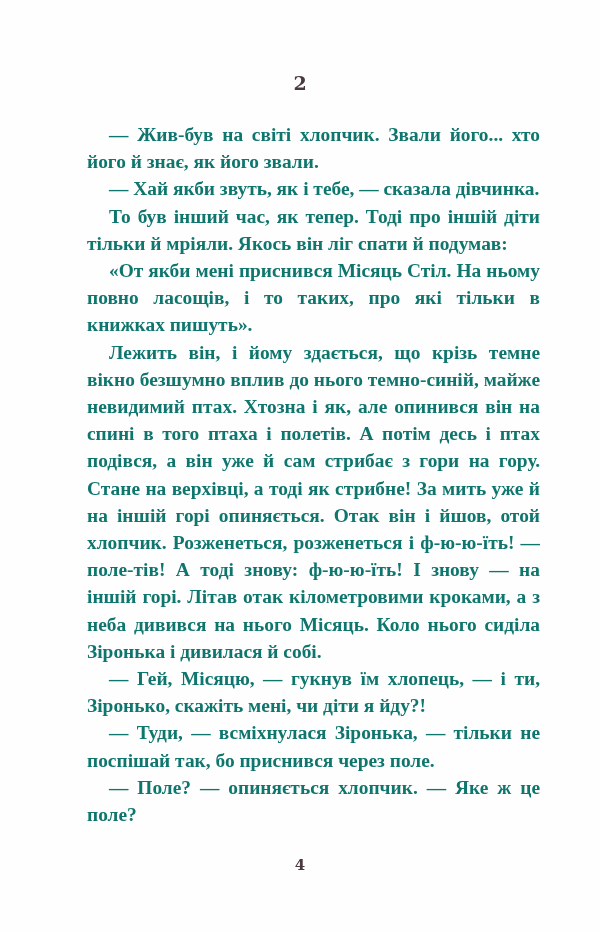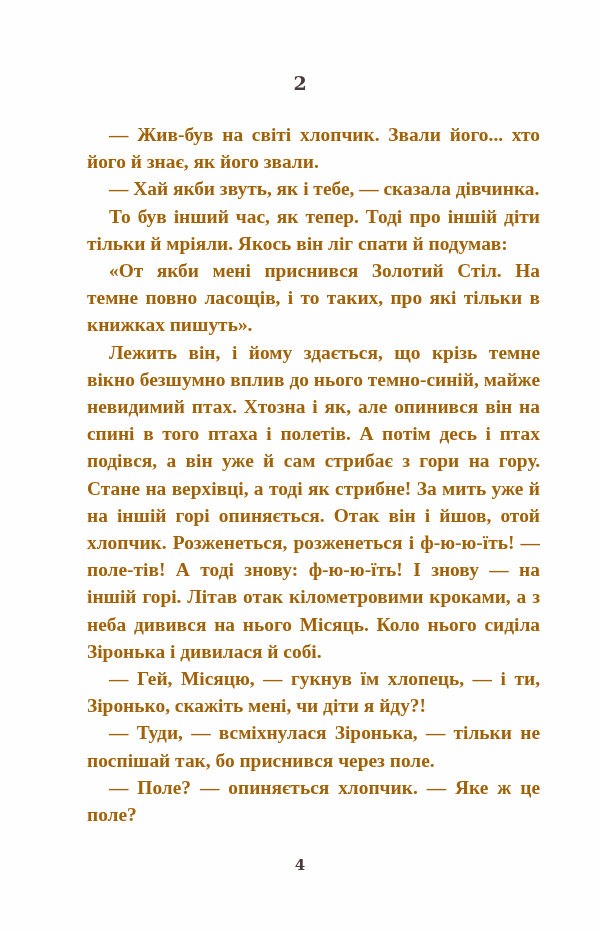--- a/index.html
+++ b/index.html
@@ -34,21 +34,21 @@
     }
     .text-block {
       position: absolute;
       left: 87px;
       top: 121px;
       width: 453px;
       font-family: "Liberation Serif", serif;
       font-weight: bold;
       font-size: 19.4px;
       line-height: 27.2px;
-      color: #a16207;
+      color: #0f766e;
       text-align: justify;
     }
     .text-block p {
       margin: 0;
       text-indent: 22px;
       text-align-last: left;
     }
     .page-number {
       position: absolute;
       top: 856px;
@@ -64,21 +64,21 @@
 </head>
 <body>
 
 <div class="page">
   <div class="chapter-number">2</div>
 
   <div class="text-block">
     <p>— Жив-був на світі хлопчик. Звали його... хто його й знає, як його звали.</p>
     <p>— Хай якби звуть, як і тебе, — сказала дівчинка.</p>
     <p>То був інший час, як тепер. Тоді про іншій діти тільки й мріяли. Якось він ліг спати й подумав:</p>
-    <p>«От якби мені приснився Золотий Стіл. На темне повно ласощів, і то таких, про які тільки в книжках пишуть».</p>
+    <p>«От якби мені приснився Місяць Стіл. На ньому повно ласощів, і то таких, про які тільки в книжках пишуть».</p>
     <p>Лежить він, і йому здається, що крізь темне вікно безшумно вплив до нього темно-синій, майже невидимий птах. Хтозна і як, але опинився він на спині в того птаха і полетів. А потім десь і птах подівся, а він уже й сам стрибає з гори на гору. Стане на верхівці, а тоді як стрибне! За мить уже й на іншій горі опиняється. Отак він і йшов, отой хлопчик. Розженеться, розженеться і ф-ю-ю-їть! — поле-тів! А тоді знову: ф-ю-ю-їть! І знову — на іншій горі. Літав отак кілометровими кроками, а з неба дивився на нього Місяць. Коло нього сиділа Зіронька і дивилася й собі.</p>
     <p>— Гей, Місяцю, — гукнув їм хлопець, — і ти, Зіронько, скажіть мені, чи діти я йду?!</p>
     <p>— Туди, — всміхнулася Зіронька, — тільки не поспішай так, бо приснився через поле.</p>
     <p>— Поле? — опиняється хлопчик. — Яке ж це поле?</p>
   </div>
 
   <div class="page-number">4</div>
 </div>
 
 </body></html>

